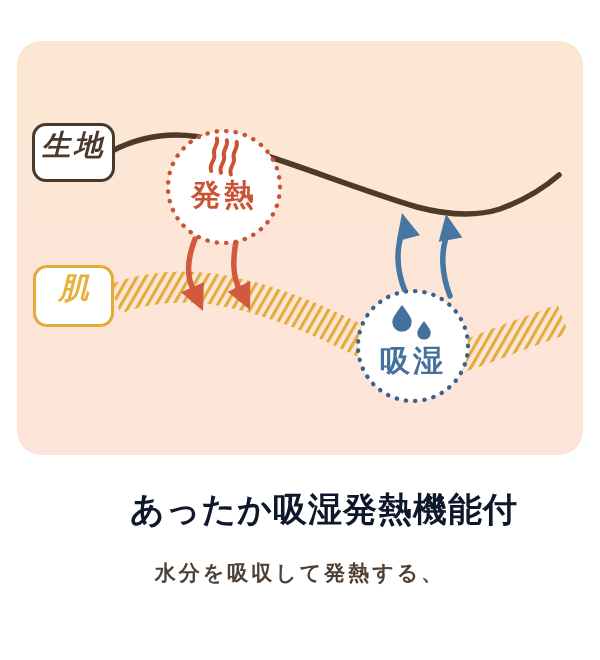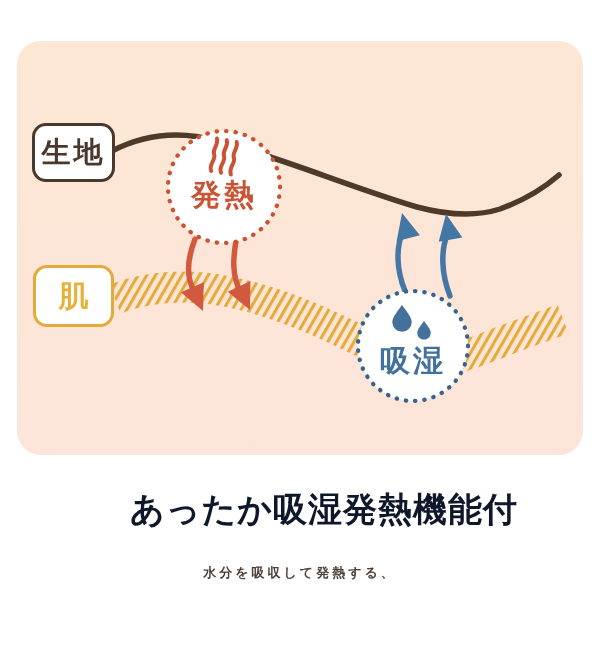--- a/index.html
+++ b/index.html
@@ -2,33 +2,33 @@
 <html><head>
 <meta charset="utf-8">
 <style>
   html,body{margin:0;padding:0;background:#ffffff;}
   body{width:600px;height:660px;position:relative;overflow:hidden;
        font-family:"Liberation Sans", sans-serif;}
   .panel{position:absolute;left:17px;top:41px;width:566px;height:414px;
          border-radius:24px;background:linear-gradient(180deg,#fce7d3 0%,#fde4da 100%);}
   .panel svg{position:absolute;left:0;top:0;}
   .tag{position:absolute;background:#ffffff;border-radius:14px;
-       display:flex;align-items:center;justify-content:center;
-       font-weight:700;box-sizing:border-box;}
+       display:flex;align-items:flex-start;justify-content:center;
+       font-weight:700;box-sizing:border-box;font-style:italic;}
   .tag-fabric{left:15px;top:82px;width:83px;height:59px;
        border:3px solid #4a382c;color:#4a382c;font-size:29px;letter-spacing:3px;}
   .tag-skin{left:16px;top:224px;width:81px;height:62px;
        border:3px solid #e3ab39;color:#e7b23c;font-size:30px;}
   .circle-text{font-size:30px;font-weight:700;letter-spacing:3px;
        text-anchor:middle;font-family:"Liberation Sans", sans-serif;}
   .caption-title{position:absolute;left:0;top:488px;width:600px;
        text-align:center;font-size:34px;font-weight:700;color:#0f172a;
        letter-spacing:1px;line-height:1.25;padding-left:24px;}
   .caption-sub{position:absolute;left:0;top:558px;width:600px;
-       text-align:center;font-size:13px;font-weight:700;color:#4f4036;
+       text-align:center;font-size:21px;font-weight:700;color:#4f4036;
        letter-spacing:3px;line-height:30px;}
 </style>
 </head>
 <body>
 
 <div class="panel">
   <svg width="566" height="414" viewBox="0 0 566 414">
     <defs>
       <pattern id="hatch" width="7.6" height="8" patternUnits="userSpaceOnUse" patternTransform="rotate(30)">
         <rect x="0" y="0" width="3.1" height="8" fill="#e4aa3a"></rect>

